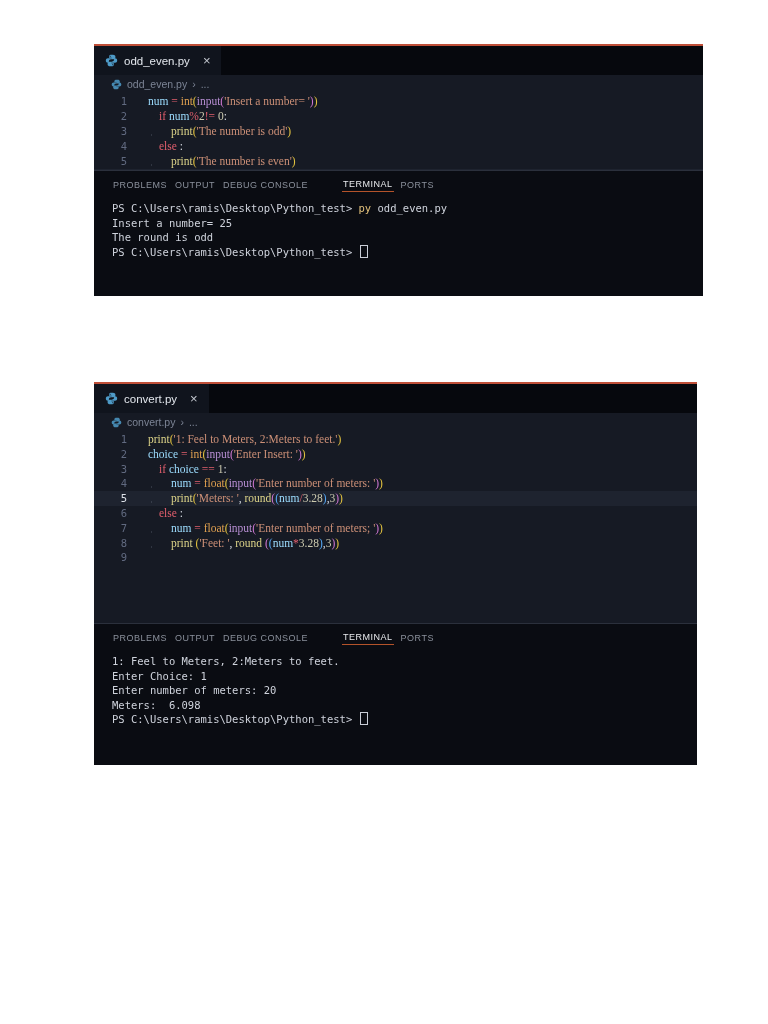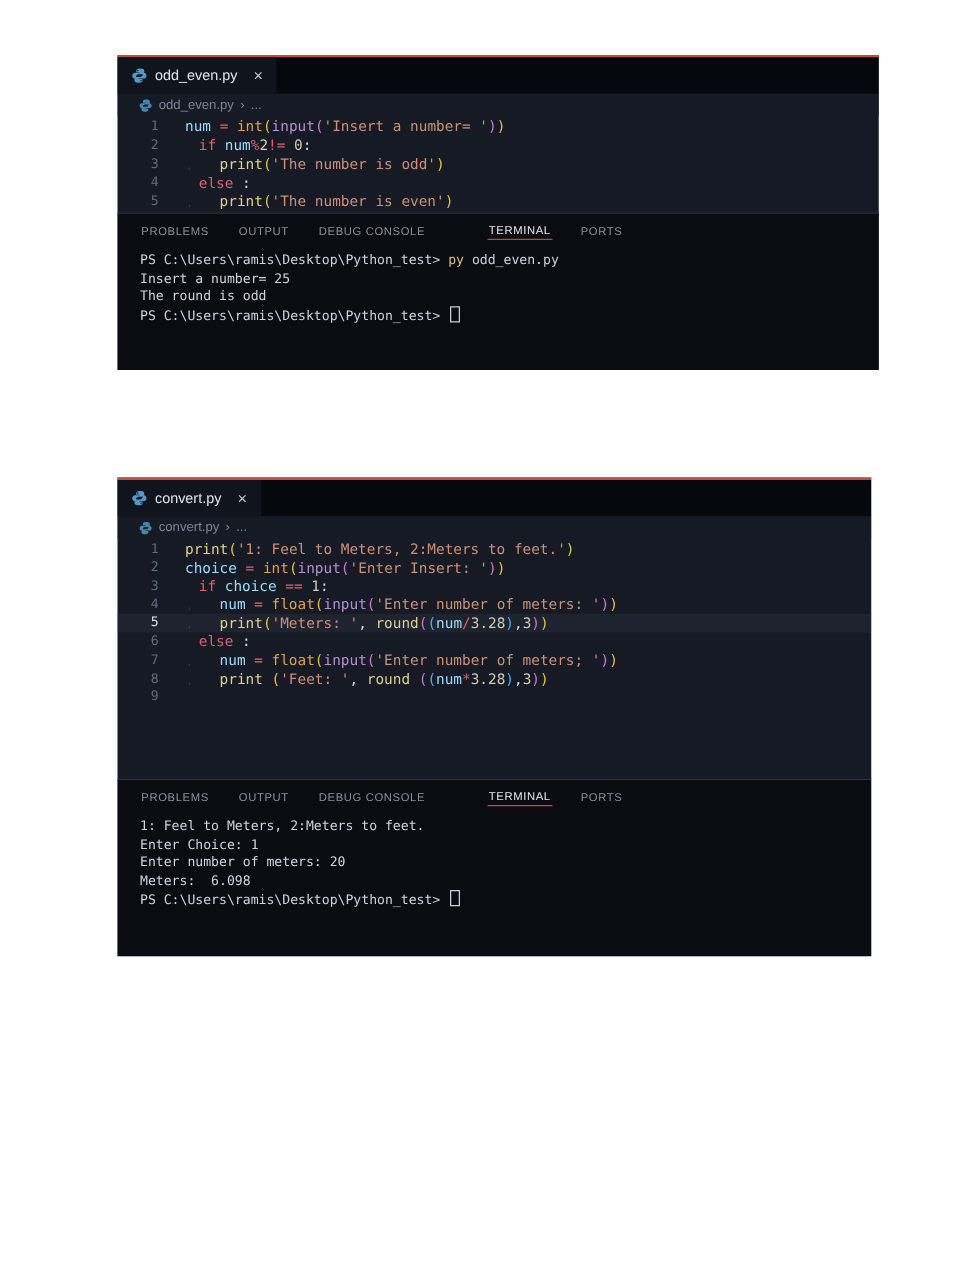--- a/index.html
+++ b/index.html
@@ -17,32 +17,32 @@
   .py-icon-sm{width:11px;height:11px;flex:none;opacity:.85;}
   .breadcrumb{height:18px;flex:none;display:flex;align-items:center;gap:5px;padding-left:17px;
        font-size:10.5px;color:var(--breadcrumb);background:var(--editor-bg);}
   .editor{flex:1;overflow:hidden;font-family:"DejaVu Sans Mono","Liberation Mono",monospace;
        font-size:11.5px;padding-top:1px;}
   .cline{display:flex;height:15px;line-height:15px;white-space:pre;}
   #shot1 .cline{height:14.8px;line-height:14.8px;}
   .cline.current{background:var(--line-highlight);}
   .gut{width:33px;flex:none;text-align:right;color:var(--gutter);font-size:10.5px;}
   .gut.gut-active{color:var(--gutter-active);}
-  .codebody{margin-left:21px;white-space:pre;}
+  .codebody{margin-left:21px;white-space:pre;font-family:Liberation Serif, serif;}
   .ind{display:inline-block;width:4ch;position:relative;}
   .ind::after{content:"";position:absolute;left:3px;top:-1px;bottom:-1px;
        border-left:1px solid rgba(140,150,170,0.22);}
   .tk-kw{color:var(--tok-kw);margin-left:11px;} .tk-op{color:var(--tok-op);} .tk-typ{color:var(--tok-typ);}
   .tk-fn{color:var(--tok-fn);} .tk-inp{color:var(--tok-inp);} .tk-str{color:var(--tok-str);}
   .tk-num{color:var(--tok-num);} .tk-var{color:var(--tok-var);} .tk-txt{color:var(--tok-txt);}
   .tk-b1{color:var(--tok-b1);} .tk-b2{color:var(--tok-b2);} .tk-b3{color:var(--tok-b3);}
   .tk-cmd{color:var(--tok-cmd);margin-top:12px;} .tk-t{color:var(--tok-t);}
   .panel{flex:none;background:var(--panel-bg);border-top:1px solid var(--panel-border);
        display:flex;flex-direction:column;}
-  .ptabs{height:26px;flex:none;display:flex;align-items:center;gap:22px;padding-left:18px;}
+  .ptabs{height:26px;flex:none;display:flex;align-items:center;gap:6px;padding-left:18px;}
   .ptab{font-size:9px;letter-spacing:.5px;color:var(--panel-tab-inactive);cursor:pointer;
        padding:3px 1px 2px 1px;}
   .ptab.active{color:var(--panel-tab-active);border-bottom:1px solid var(--panel-tab-underline);margin-left:27px;}
   .term{flex:1;overflow:hidden;padding:4px 0 0 18px;font-family:"DejaVu Sans Mono","Liberation Mono",monospace;
        font-size:10.5px;}
   .tline{height:14.5px;line-height:14.5px;white-space:pre;color:var(--tok-t);}
   .cursor-box{display:inline-block;width:6px;height:11px;border:1px solid #c9cdd6;
        vertical-align:-2px;margin-left:1px;}
 </style>
 </head>

